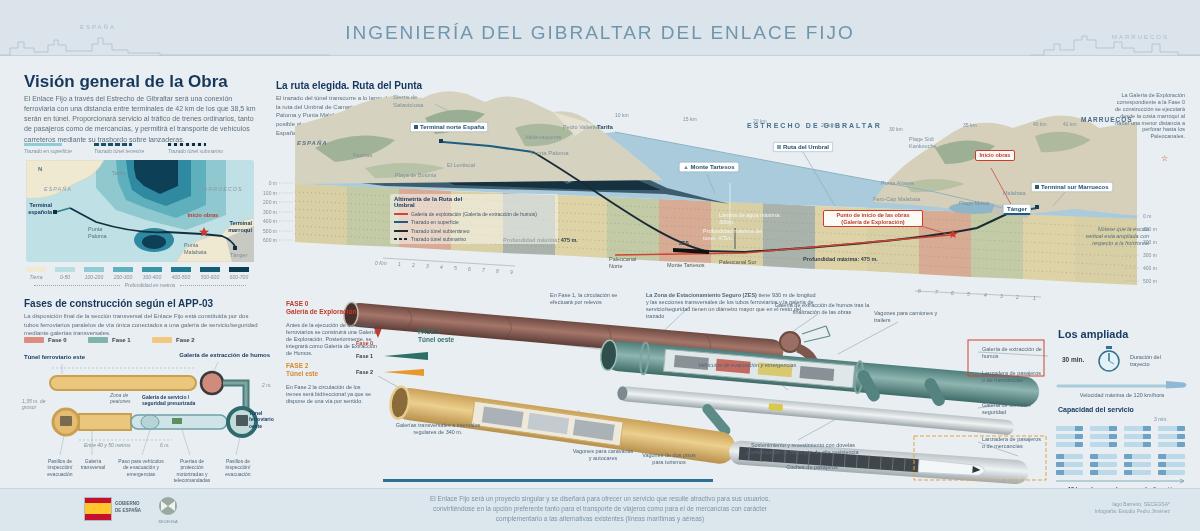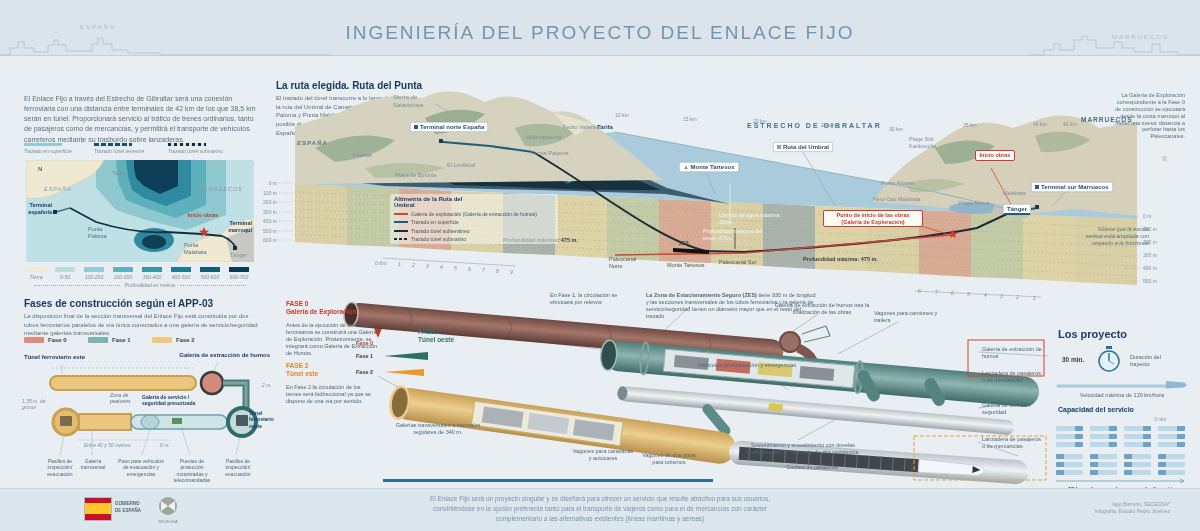--- a/index.html
+++ b/index.html
@@ -25,30 +25,31 @@
   .legrow .ln{width:14px;height:2px;margin-right:3px;flex:0 0 auto;}
   .hairline{position:absolute;left:0;width:1200px;height:1px;background:#c6d4de;}
 </style>
 </head>
 <body>
 
 <div id="poster">
 
   <div class="abs" style="left:0;top:0;width:1200px;height:55px;background:#dbe4eb;border-bottom:1px solid #c2d2dc;">
     <div class="lb gy" style="left:80px;top:24px;font-size:6px;letter-spacing:2px;color:#a9bcc9;">ESPAÑA</div>
-    <div class="abs" style="left:0;top:22px;width:1200px;text-align:center;font-size:19px;color:#7096ae;letter-spacing:2px;">INGENIERÍA DEL PROYECTO DEL ENLACE FIJO</div>
+    <div class="abs" style="left:0;top:22px;width:1200px;text-align:center;font-size:19px;color:#7096ae;letter-spacing:2px;">INGENIERÍA DEL GIBRALTAR DEL ENLACE FIJO</div>
     <div class="lb gy" style="left:1112px;top:34px;font-size:6px;letter-spacing:2px;color:#a9bcc9;">MARRUECOS</div>
     <svg class="abs" style="left:0;top:28px;" width="330" height="28" viewBox="0 0 330 28">
       <path d="M0,27 L10,27 L10,20 L18,20 L18,14 L24,14 L24,20 L34,20 L34,24 L48,24 L48,17 L54,17 L54,12 L58,12 L58,17 L66,17 L66,23 L92,23 L92,16 L98,16 L98,10 L103,10 L103,16 L112,16 L112,22 L128,22 L128,25 L160,25 L160,27 L330,27" fill="none" stroke="#b5c6d2" stroke-width="1"></path>
     </svg>
     <svg class="abs" style="left:1030px;top:28px;" width="170" height="28" viewBox="0 0 170 28">
       <path d="M0,27 L14,27 L14,22 L24,22 L24,16 L30,16 L30,22 L44,22 L44,12 L52,12 L52,8 L57,8 L57,12 L66,12 L66,20 L84,20 L84,14 L92,14 L92,20 L104,20 L104,24 L122,24 L122,16 L130,16 L130,24 L148,24 L148,27 L170,27" fill="none" stroke="#b5c6d2" stroke-width="1"></path>
     </svg>
   </div>
 
+  <div class="h1" style="left:24px;top:72px;">Visión general de la Obra</div>
   <div class="p" style="left:24px;top:94px;width:232px;">El Enlace Fijo a través del Estrecho de Gibraltar será una conexión ferroviaria con una distancia entre terminales de 42 km de los que 38,5 km serán en túnel. Proporcionará servicio al tráfico de trenes ordinarios, tanto de pasajeros como de mercancías, y permitirá el transporte de vehículos carreteros mediante su trasbordo sobre lanzaderas.</div>
 
   <div class="abs" style="left:24px;top:143px;">
     <span class="sw abs" style="left:0;top:0;background:#8ecdd4;"></span>
     <span class="lb i gy t5" style="left:0;top:5px;white-space:nowrap;">Trazado en superficie</span>
     <span class="sw abs" style="left:70px;top:0;background:repeating-linear-gradient(90deg,#17506b 0 5px,#dbe4eb 5px 7px);"></span>
     <span class="lb i gy t5" style="left:70px;top:5px;white-space:nowrap;">Trazado túnel terrestre</span>
     <span class="sw abs" style="left:144px;top:0;background:repeating-linear-gradient(90deg,#0b2e44 0 3px,#dbe4eb 3px 6px);"></span>
     <span class="lb i gy t5" style="left:144px;top:5px;white-space:nowrap;">Trazado túnel submarino</span>
   </div>
@@ -466,21 +467,21 @@
     <div class="lb t55 ctr" style="left:360px;top:162px;width:62px;">Vagones de dos pisos para turismos</div>
     <div class="lb t55 ctr" style="left:466px;top:152px;width:118px;">Sostenimiento y revestimiento con dovelas prefabricadas de hormigón de alta resistencia</div>
     <div class="lb t55 ctr" style="left:506px;top:174px;width:56px;">Coches de pasajeros</div>
     <div class="lb t55" style="left:704px;top:56px;width:62px;">Galería de extracción de humos</div>
     <div class="lb t55" style="left:704px;top:80px;width:62px;">Lanzadera de pasajeros o de mercancías</div>
     <div class="lb t55" style="left:704px;top:112px;width:62px;">Galería de servicio / seguridad</div>
     <div class="lb t55" style="left:704px;top:146px;width:62px;">Lanzadera de pasajeros o de mercancías</div>
   </div>
 
   <div class="abs" style="left:1048px;top:326px;width:150px;height:160px;">
-    <div class="abs b navy" style="left:10px;top:2px;font-size:11px;">Los proyecto</div>
+    <div class="abs b navy" style="left:10px;top:2px;font-size:11px;">Los ampliada</div>
     <div class="lb b dk t65" style="left:14px;top:30px;">30 min.</div>
     <svg class="abs" style="left:48px;top:18px;" width="26" height="30" viewBox="0 0 26 30">
       <rect x="10" y="2" width="6" height="3" fill="#35708f"></rect>
       <circle cx="13" cy="17" r="10" fill="#e3f1f8" stroke="#35708f" stroke-width="1.5"></circle>
       <path d="M13,17 L13,9" stroke="#35708f" stroke-width="1.5"></path>
       <path d="M13,17 L18,20" stroke="#7fb0cc" stroke-width="1.2"></path>
     </svg>
     <div class="lb t55" style="left:82px;top:28px;width:50px;">Duración del trayecto</div>
     <svg class="abs" style="left:6px;top:52px;" width="138" height="12" viewBox="0 0 138 12">
       <path d="M4,8 H112" stroke="#a9cbdc" stroke-width="3" stroke-linecap="round"></path>

